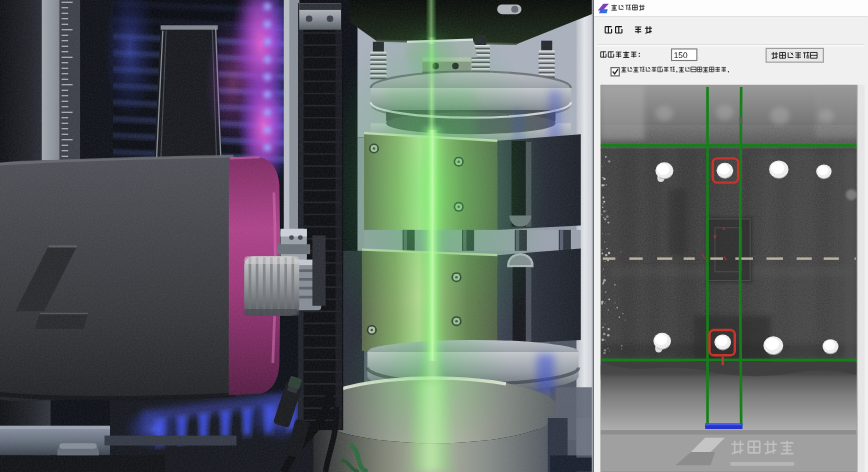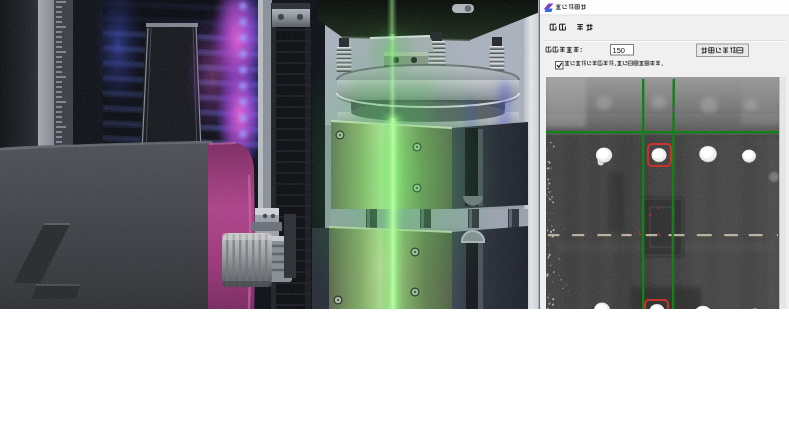--- a/index.html
+++ b/index.html
@@ -1,12 +1,12 @@
 <!DOCTYPE html>
-<html><head><meta charset="utf-8"><style>html,body{margin:0;padding:0;background:#fff}*{box-sizing:border-box}#stage{position:relative;width:789px;height:309px;overflow:hidden;font-family:"Liberation Sans",sans-serif;background:#f0f0f0}</style></head><body>
+<html><head><meta charset="utf-8"><style>html,body{margin:0;padding:0;background:#fff}*{box-sizing:border-box}#stage{position:relative;width:789px;height:429px;overflow:hidden;font-family:"Liberation Sans",sans-serif;background:#f0f0f0}</style></head><body>
 <div id="stage">
     <svg width="540" height="429" viewBox="0 0 540 429" style="position:absolute;left:0;top:0">
       <defs>
 <linearGradient id="gFrame" x1="0" y1="0" x2="1" y2="0">
           <stop offset="0" stop-color="#0d0f13"></stop>
           <stop offset="0.6" stop-color="#1e2127"></stop>
           <stop offset="1" stop-color="#30333b"></stop>
         </linearGradient>
 <linearGradient id="gPanel" x1="0" y1="0" x2="1" y2="0">
           <stop offset="0" stop-color="#a5aab1"></stop>

